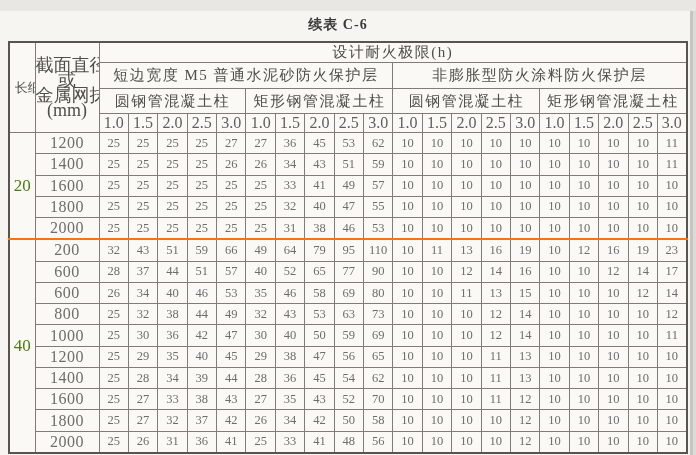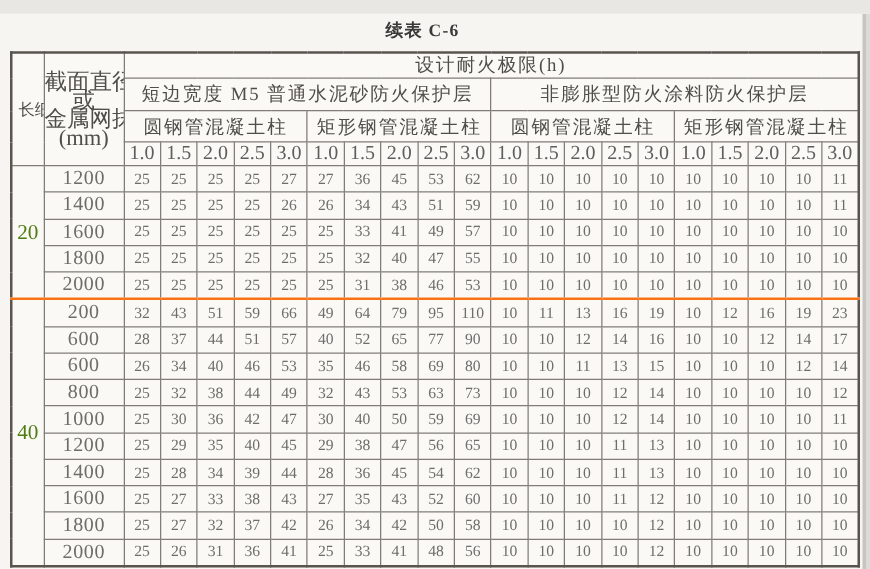--- a/index.html
+++ b/index.html
@@ -404,21 +404,21 @@
           <td class="size">1600</td>
           <td class="val">25</td>
           <td class="val">27</td>
           <td class="val">33</td>
           <td class="val">38</td>
           <td class="val">43</td>
           <td class="val">27</td>
           <td class="val">35</td>
           <td class="val">43</td>
           <td class="val">52</td>
-          <td class="val">60</td>
+          <td class="val">70</td>
           <td class="val">10</td>
           <td class="val">10</td>
           <td class="val">10</td>
           <td class="val">11</td>
           <td class="val">12</td>
           <td class="val">10</td>
           <td class="val">10</td>
           <td class="val">10</td>
           <td class="val">10</td>
           <td class="val">10</td>

